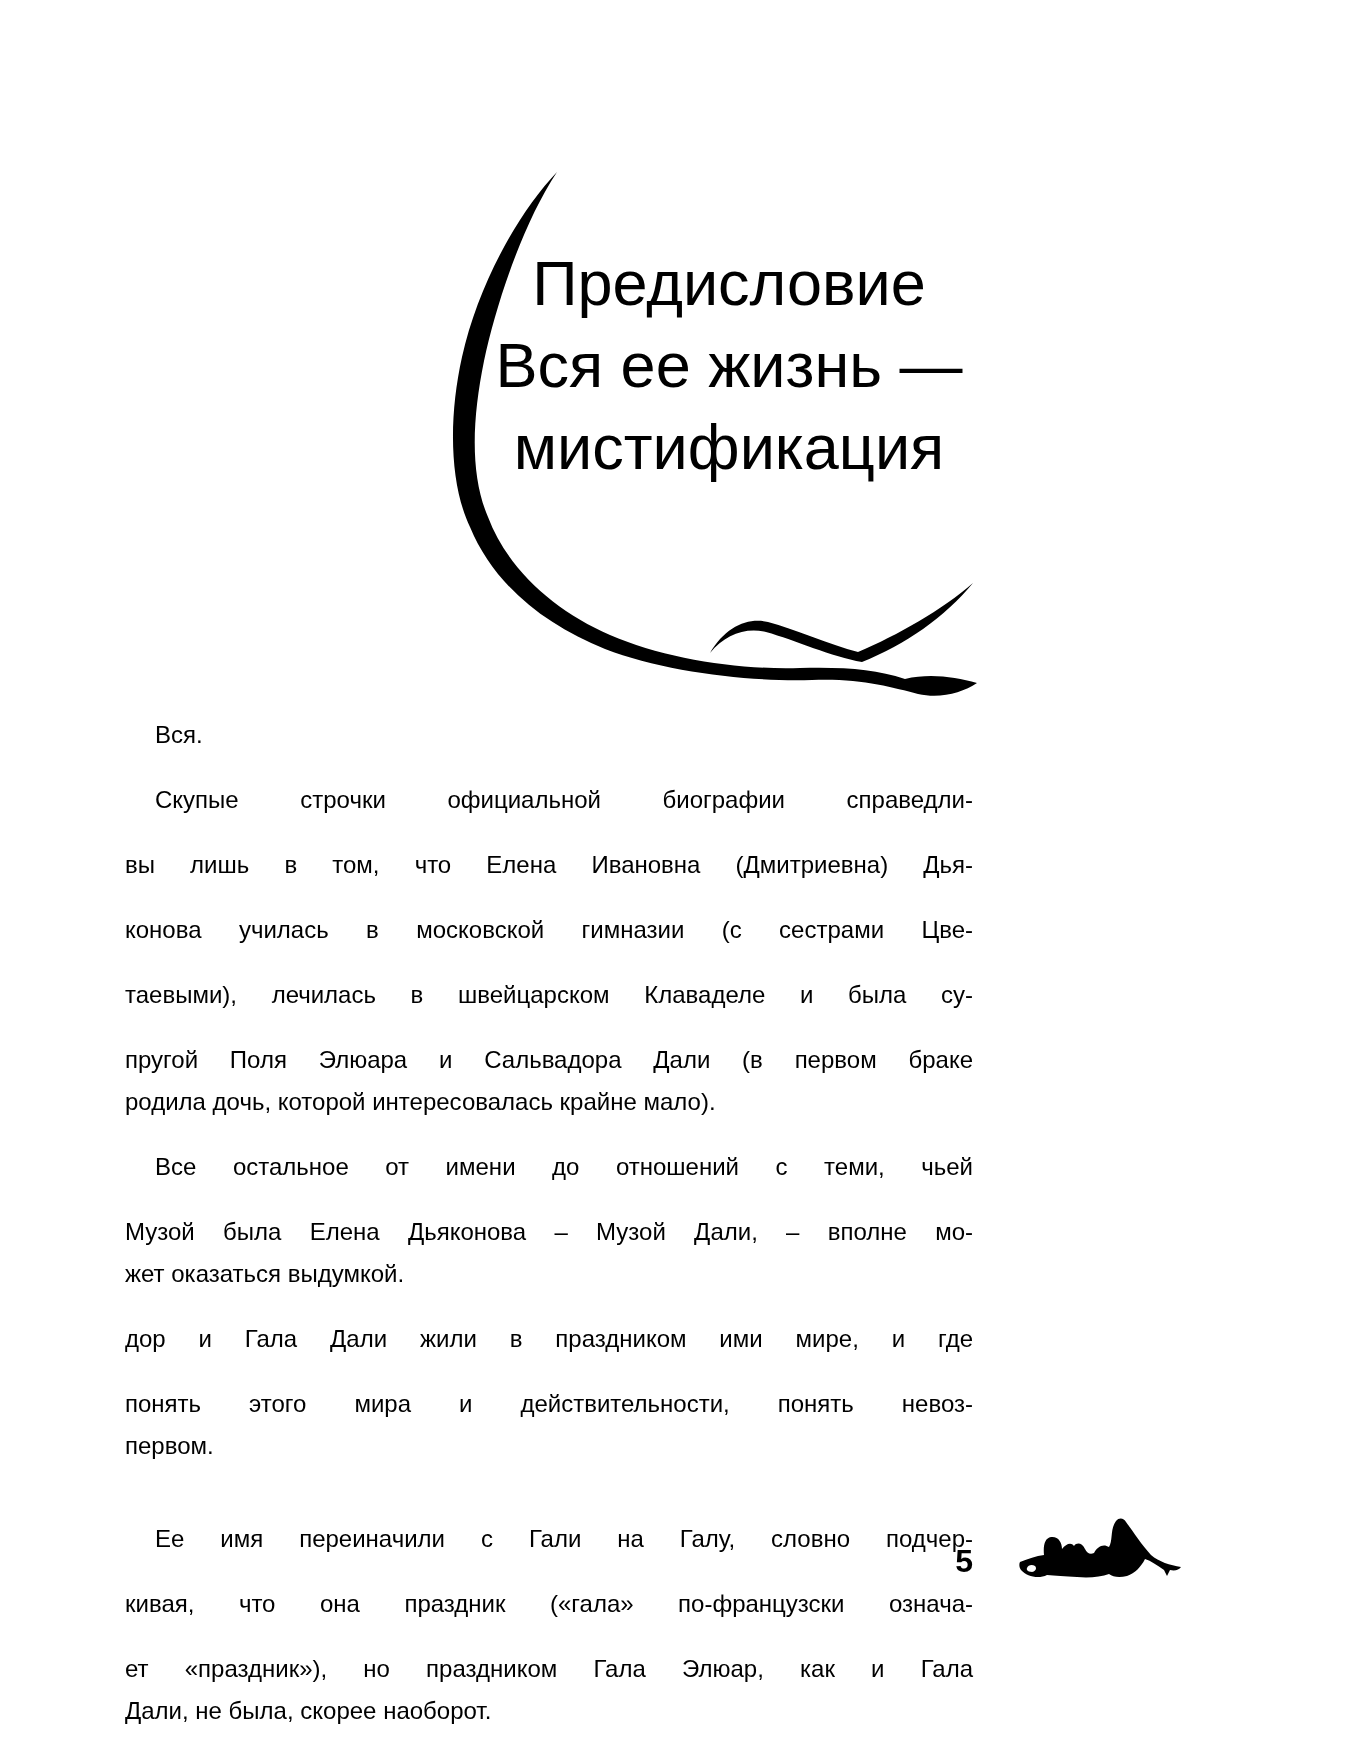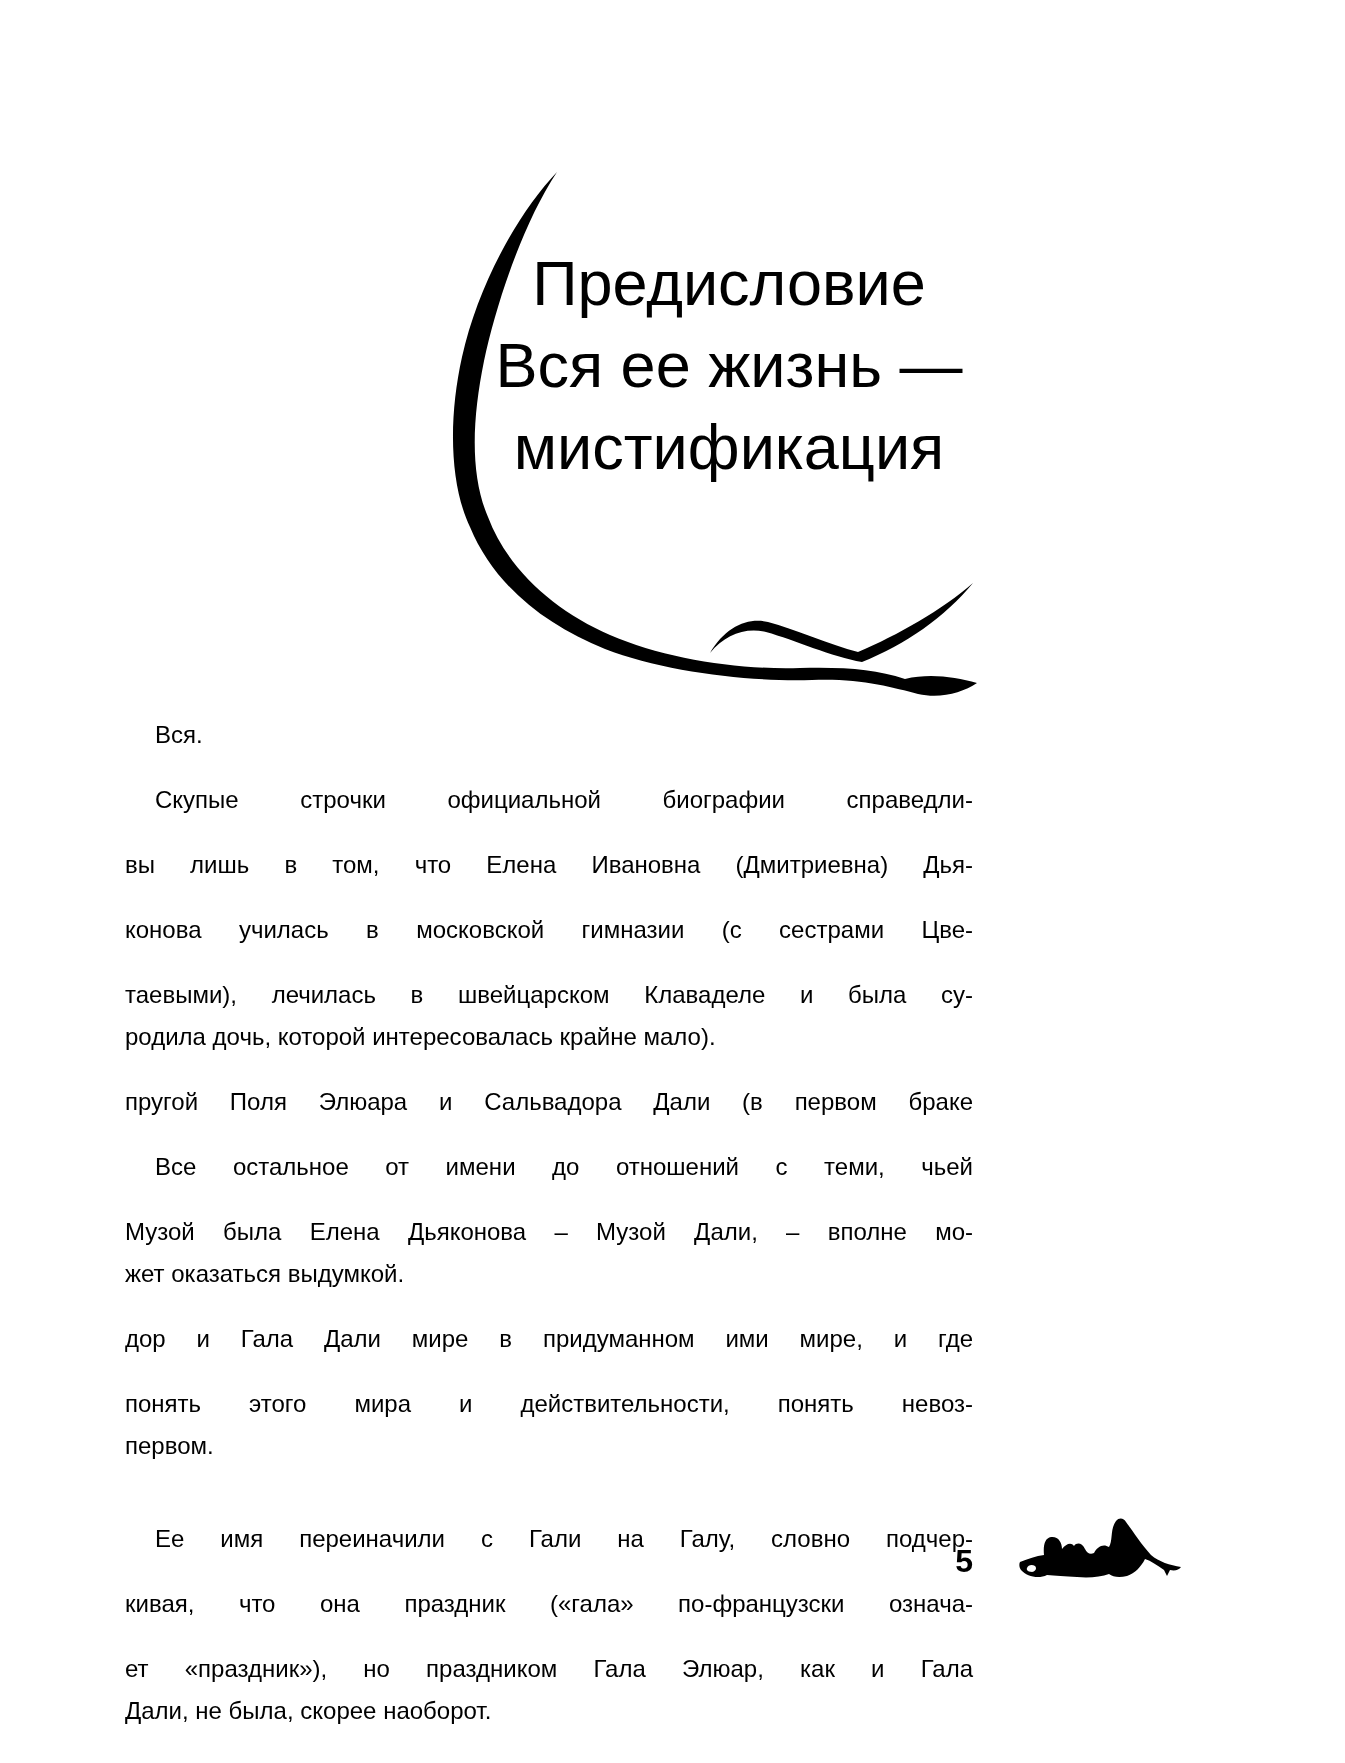--- a/index.html
+++ b/index.html
@@ -97,26 +97,26 @@
     <div>Вся ее жизнь —</div>
     <div>мистификация</div>
   </div>
 
   <div class="body-text">
     <div class="line indent">Вся.</div>
     <div class="line indent justify">Скупые строчки официальной биографии справедли-</div>
     <div class="line justify">вы лишь в том, что Елена Ивановна (Дмитриевна) Дья-</div>
     <div class="line justify">конова училась в московской гимназии (с сестрами Цве-</div>
     <div class="line justify">таевыми), лечилась в швейцарском Клаваделе и была су-</div>
+    <div class="line justify">пругой Поля Элюара и Сальвадора Дали (в первом браке</div>
     <div class="line">родила дочь, которой интересовалась крайне мало).</div>
-    <div class="line justify">пругой Поля Элюара и Сальвадора Дали (в первом браке</div>
     <div class="line indent justify">Все остальное от имени до отношений с теми, чьей</div>
     <div class="line justify">Музой была Елена Дьяконова – Музой Дали, – вполне мо-</div>
     <div class="line">жет оказаться выдумкой.</div>
-    <div class="line justify">дор и Гала Дали мире в придуманном ими мире, и где</div>
+    <div class="line justify">дор и Гала Дали жили в праздником ими мире, и где</div>
     <div class="line justify">понять этого мира и действительности, понять невоз-</div>
     <div class="line">первом.</div>
     <div class="line indent justify gap">Ее имя переиначили с Гали на Галу, словно подчер-</div>
     <div class="line justify">кивая, что она праздник («гала» по-французски означа-</div>
     <div class="line justify">ет «праздник»), но праздником Гала Элюар, как и Гала</div>
     <div class="line">Дали, не была, скорее наоборот.</div>
   </div>
 
   <div class="pagenum">5</div>
 

